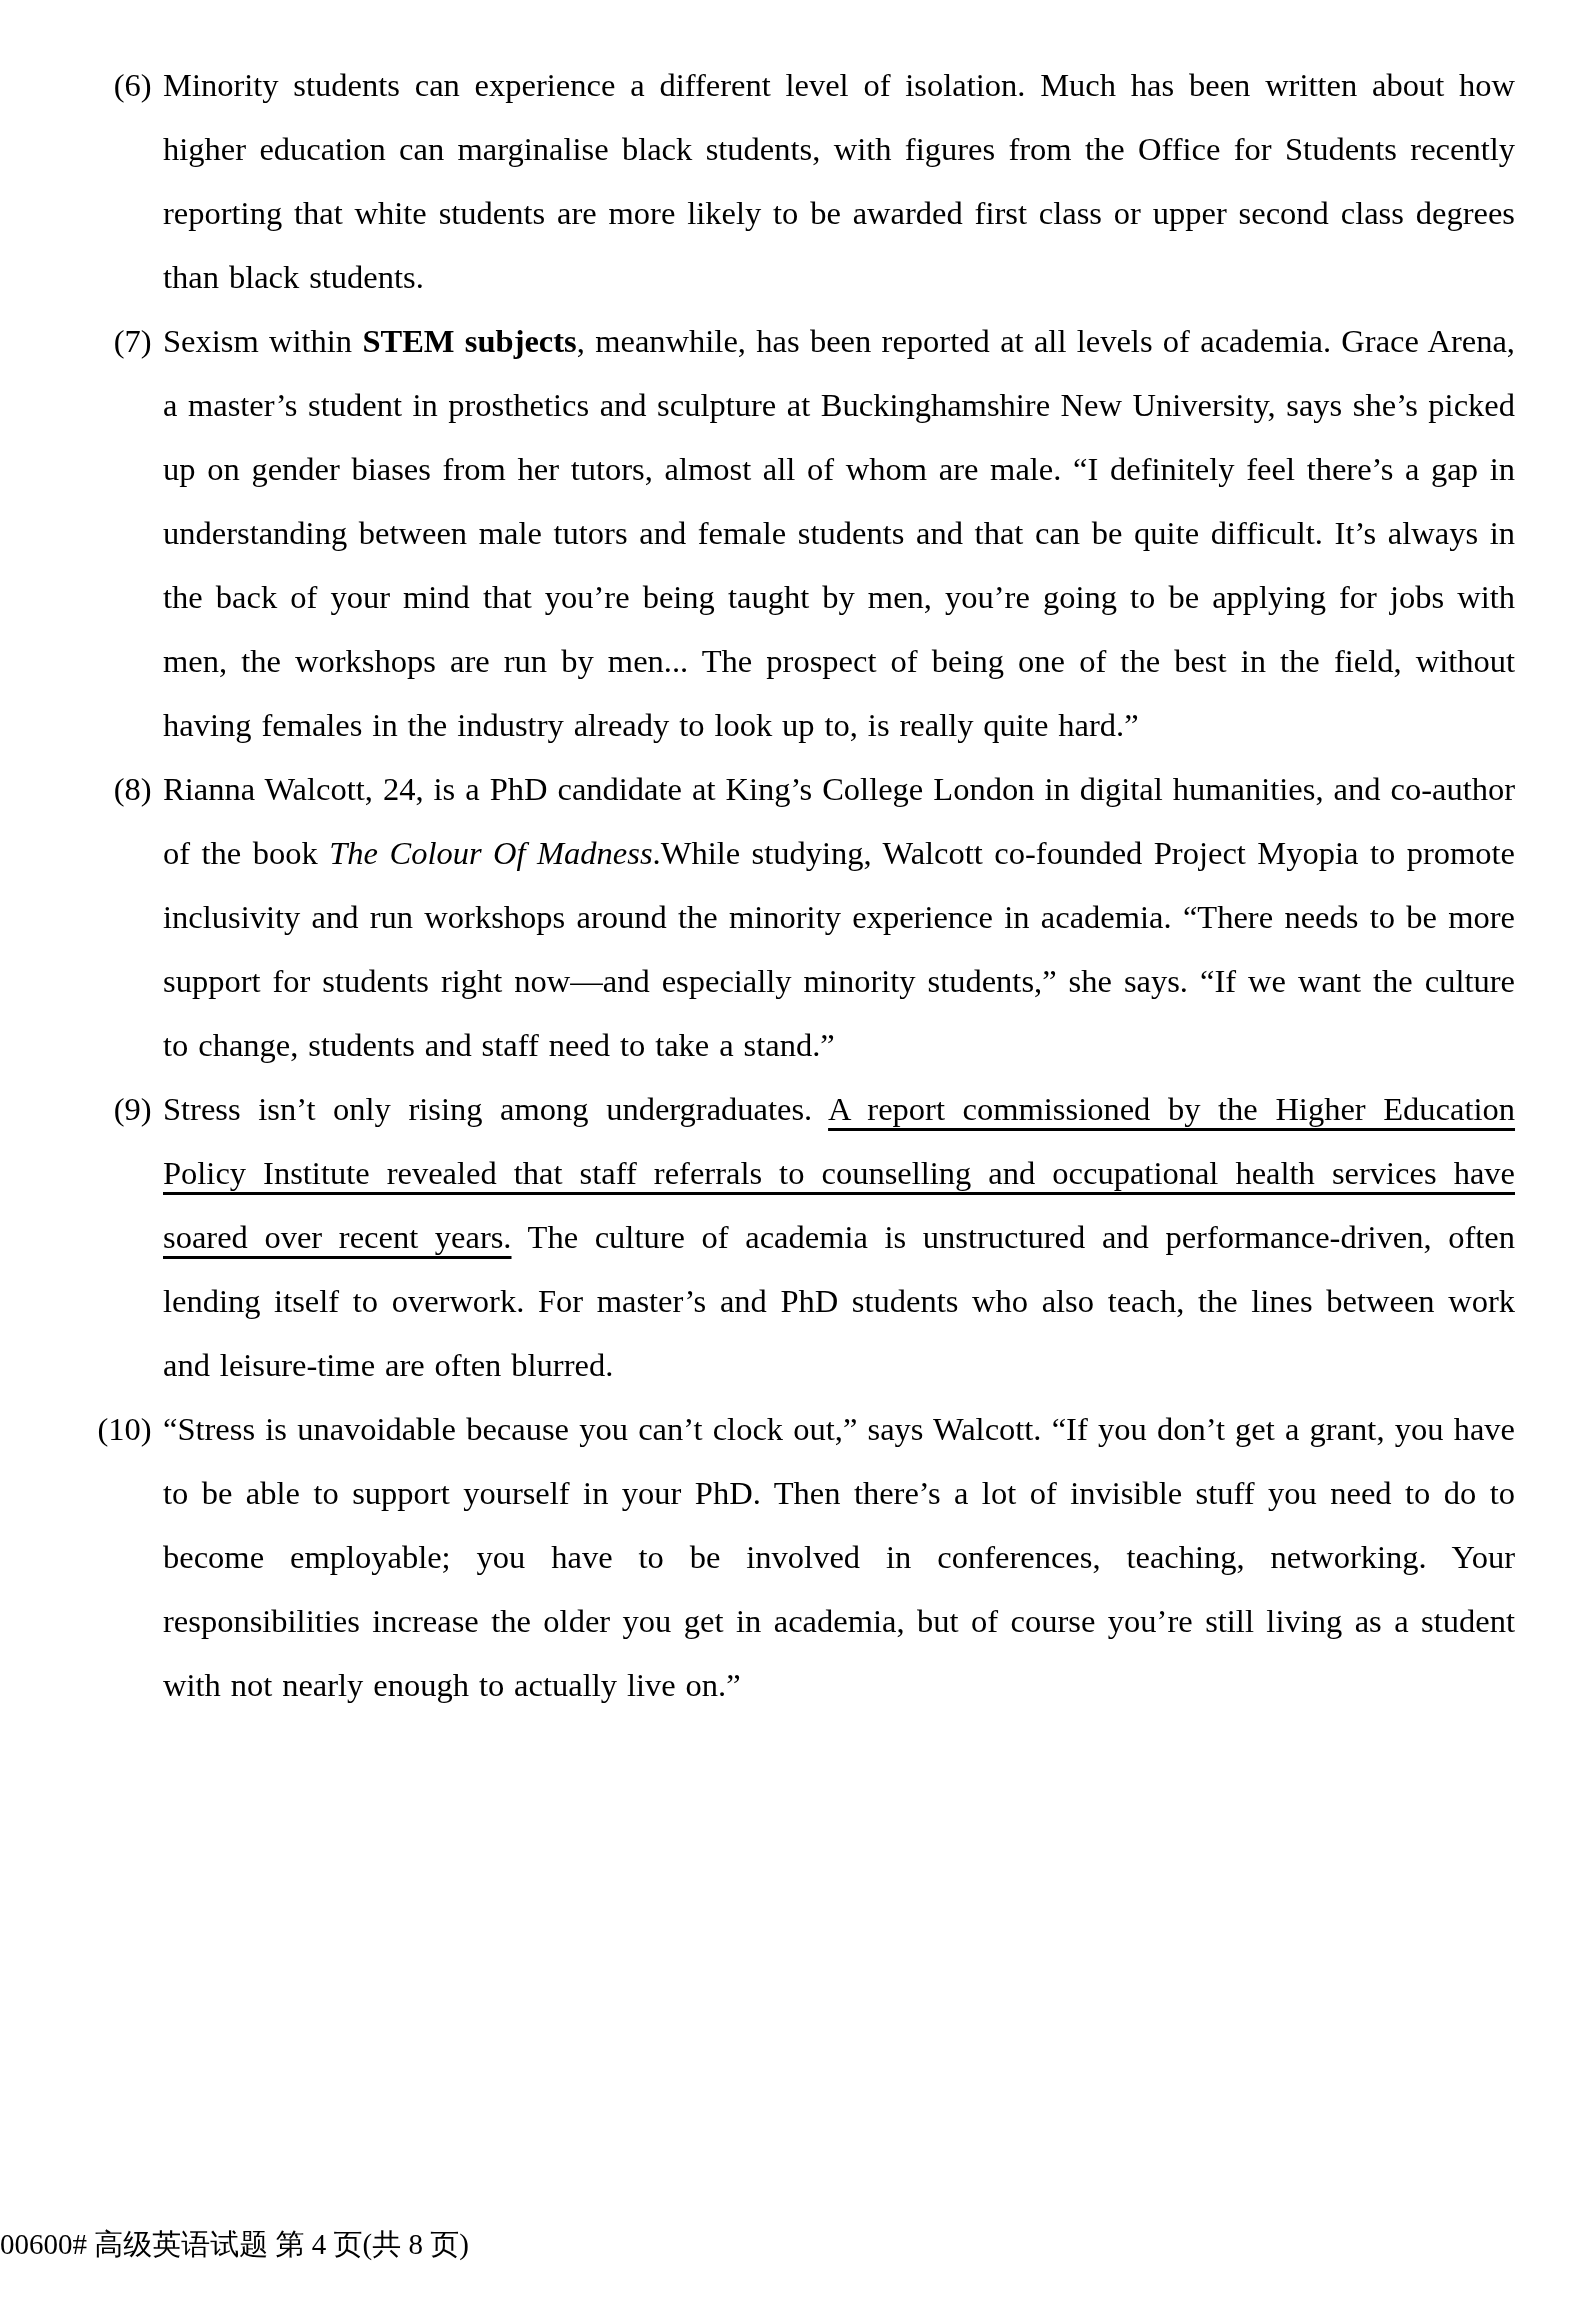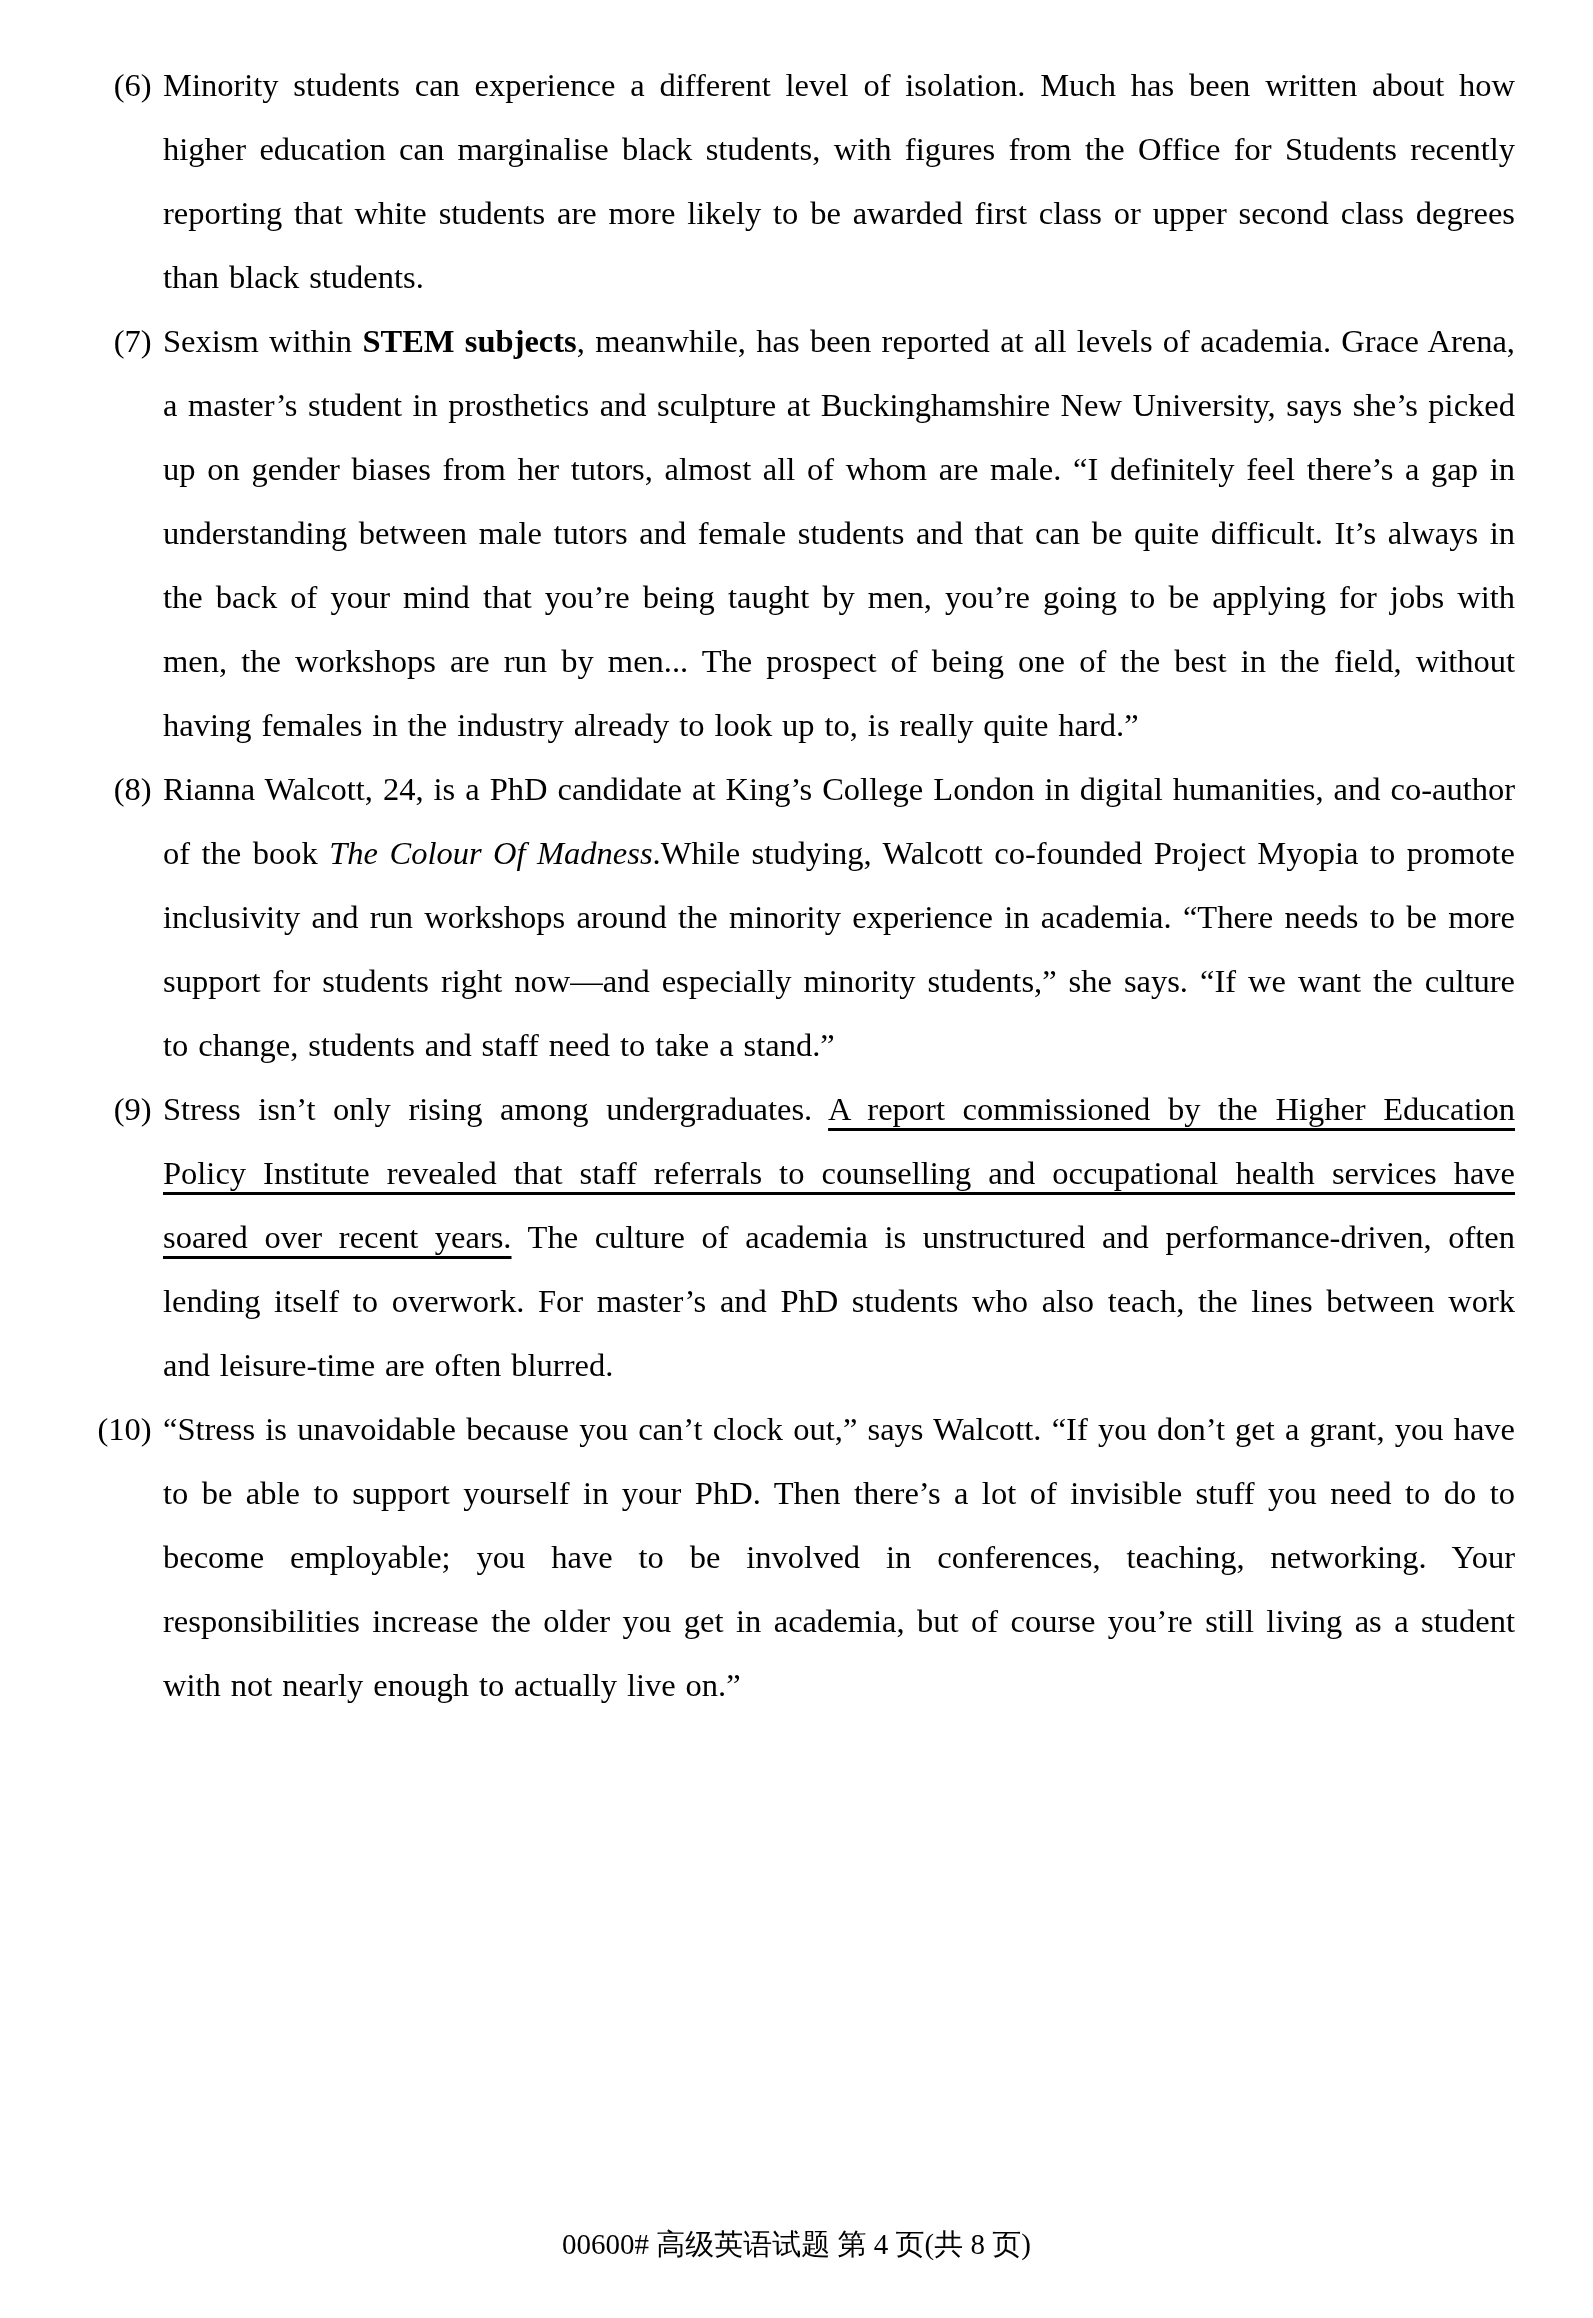--- a/index.html
+++ b/index.html
@@ -41,21 +41,21 @@
   .seg-underline {
     text-decoration: underline;
     text-decoration-thickness: 2.6px;
     text-underline-offset: 8px;
   }
   .page-footer {
     position: absolute;
     left: 0;
     right: 0;
     top: 2227px;
-    text-align: center;
+    text-align: left;
     font-size: 29px;
     line-height: 35px;
   }
 </style>
 </head>
 <body>
 
 <main class="passage">
   <p class="para"><span class="num">(6)</span><span>Minority students can experience a different level of isolation. Much has been written about how higher education can marginalise black students, with figures from the Office for Students recently reporting that white students are more likely to be awarded first class or upper second class degrees than black students.</span></p>
 

